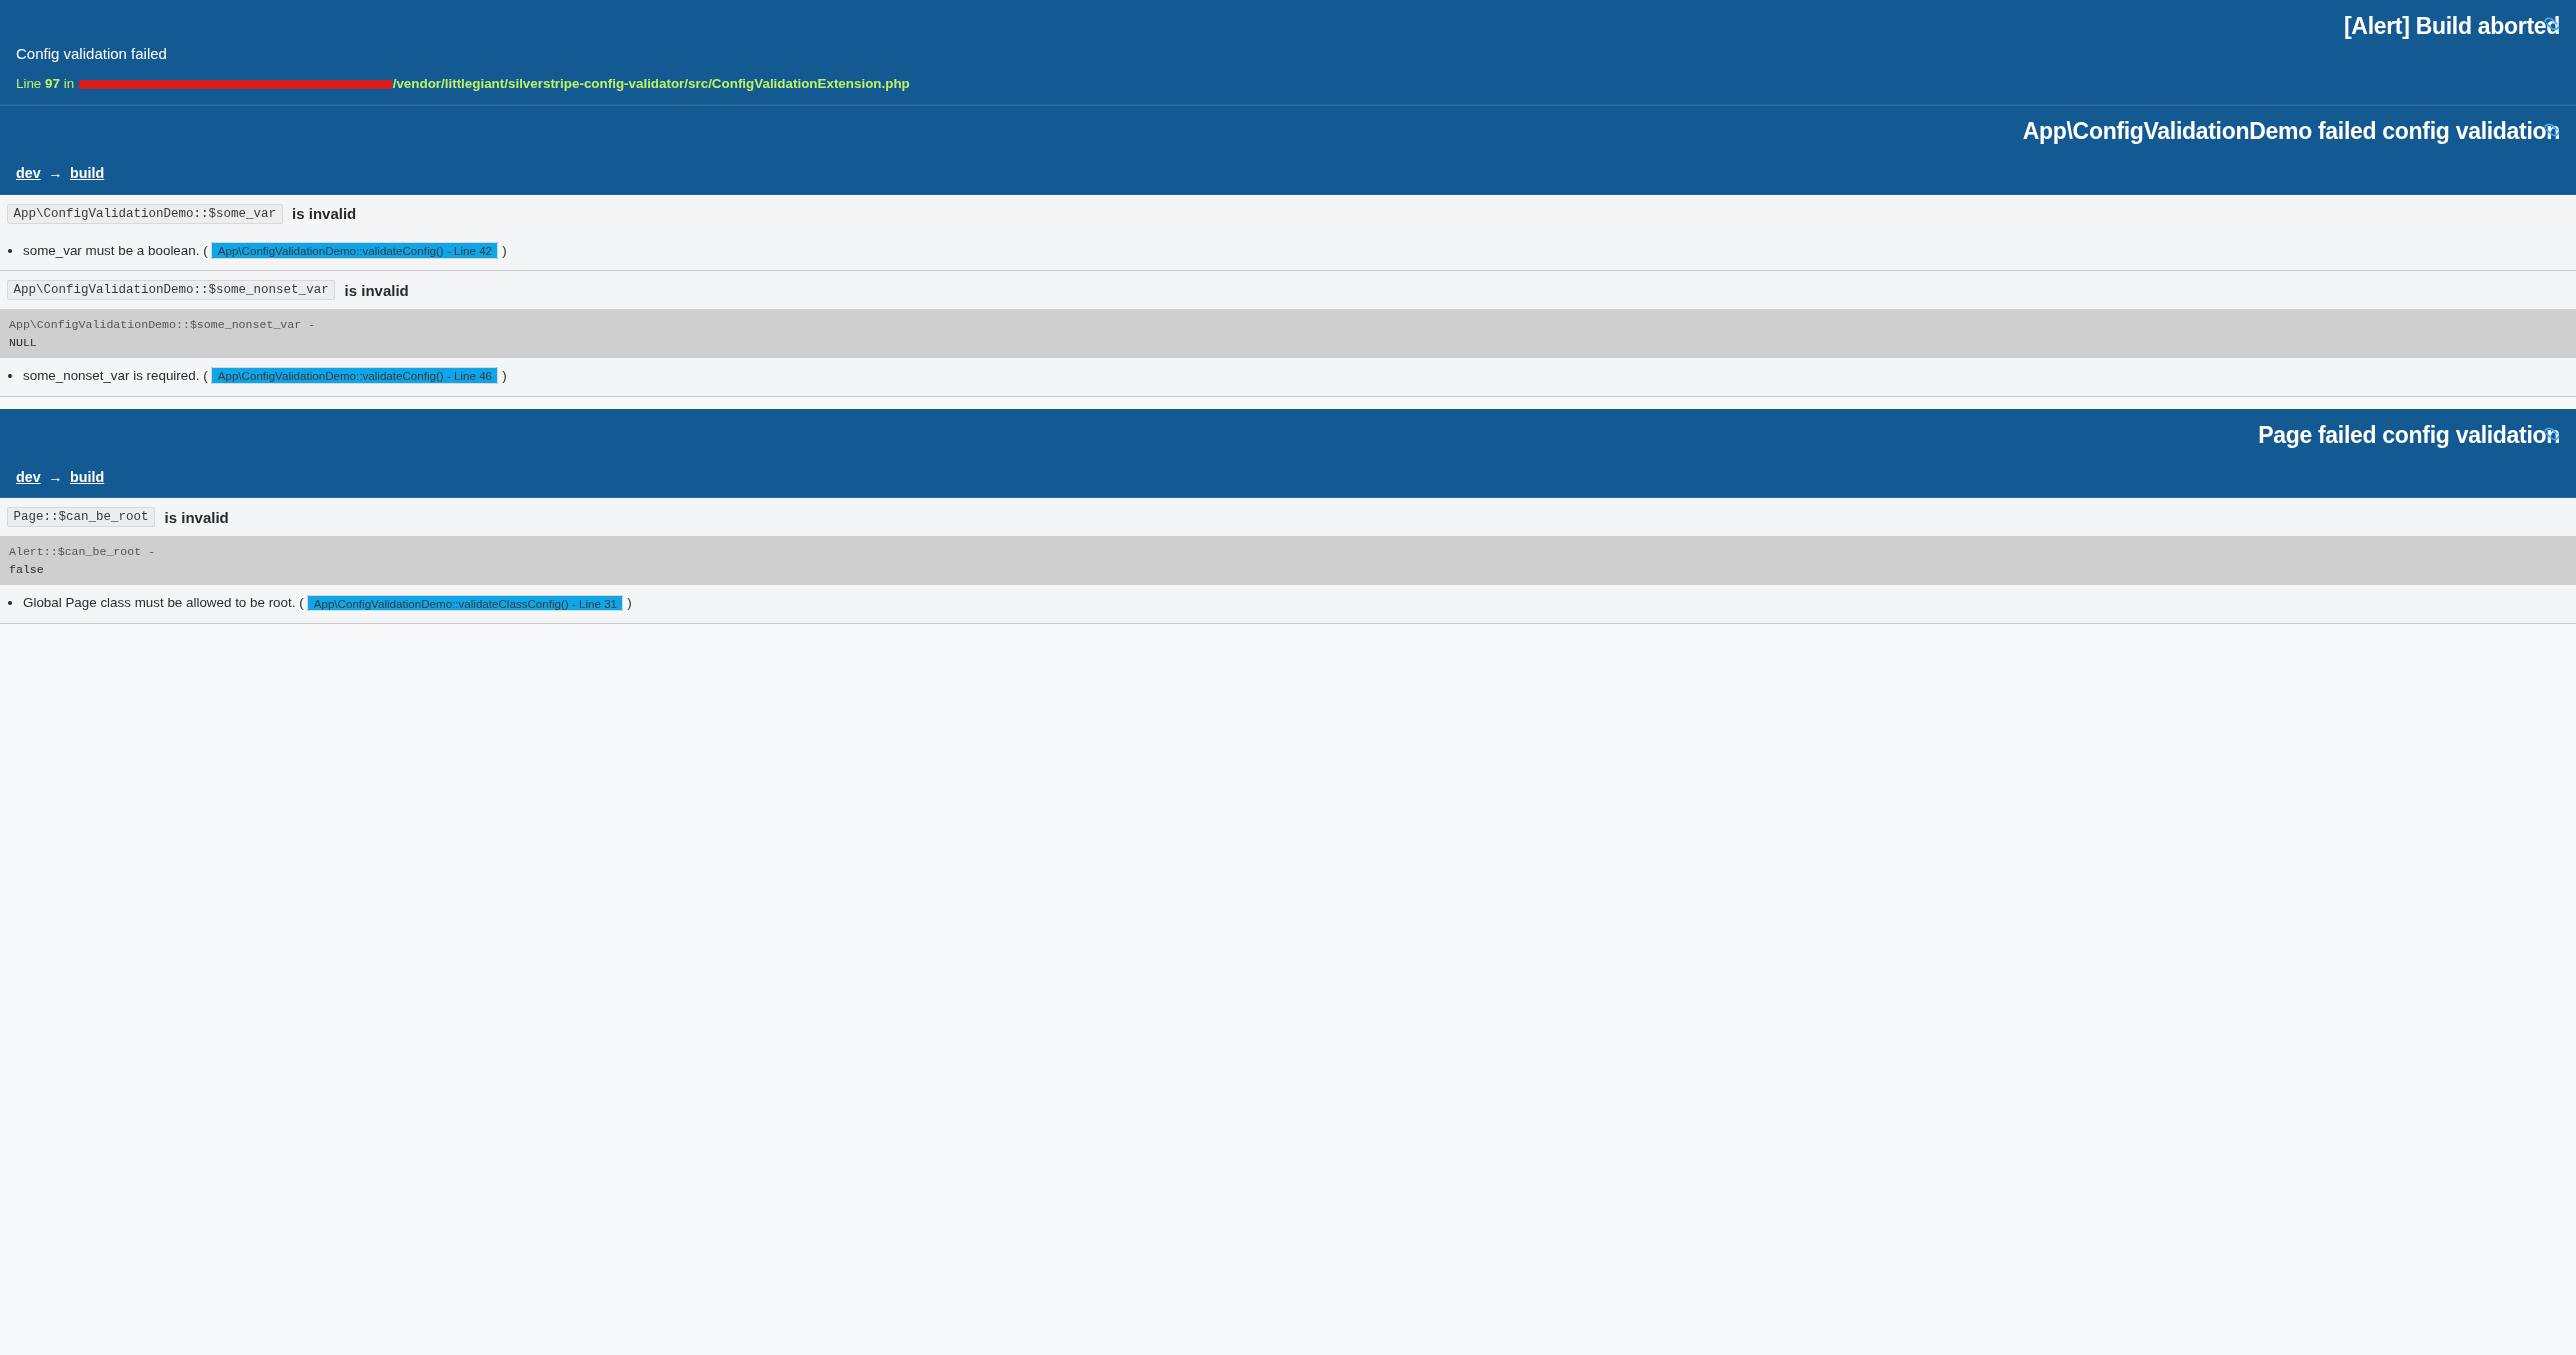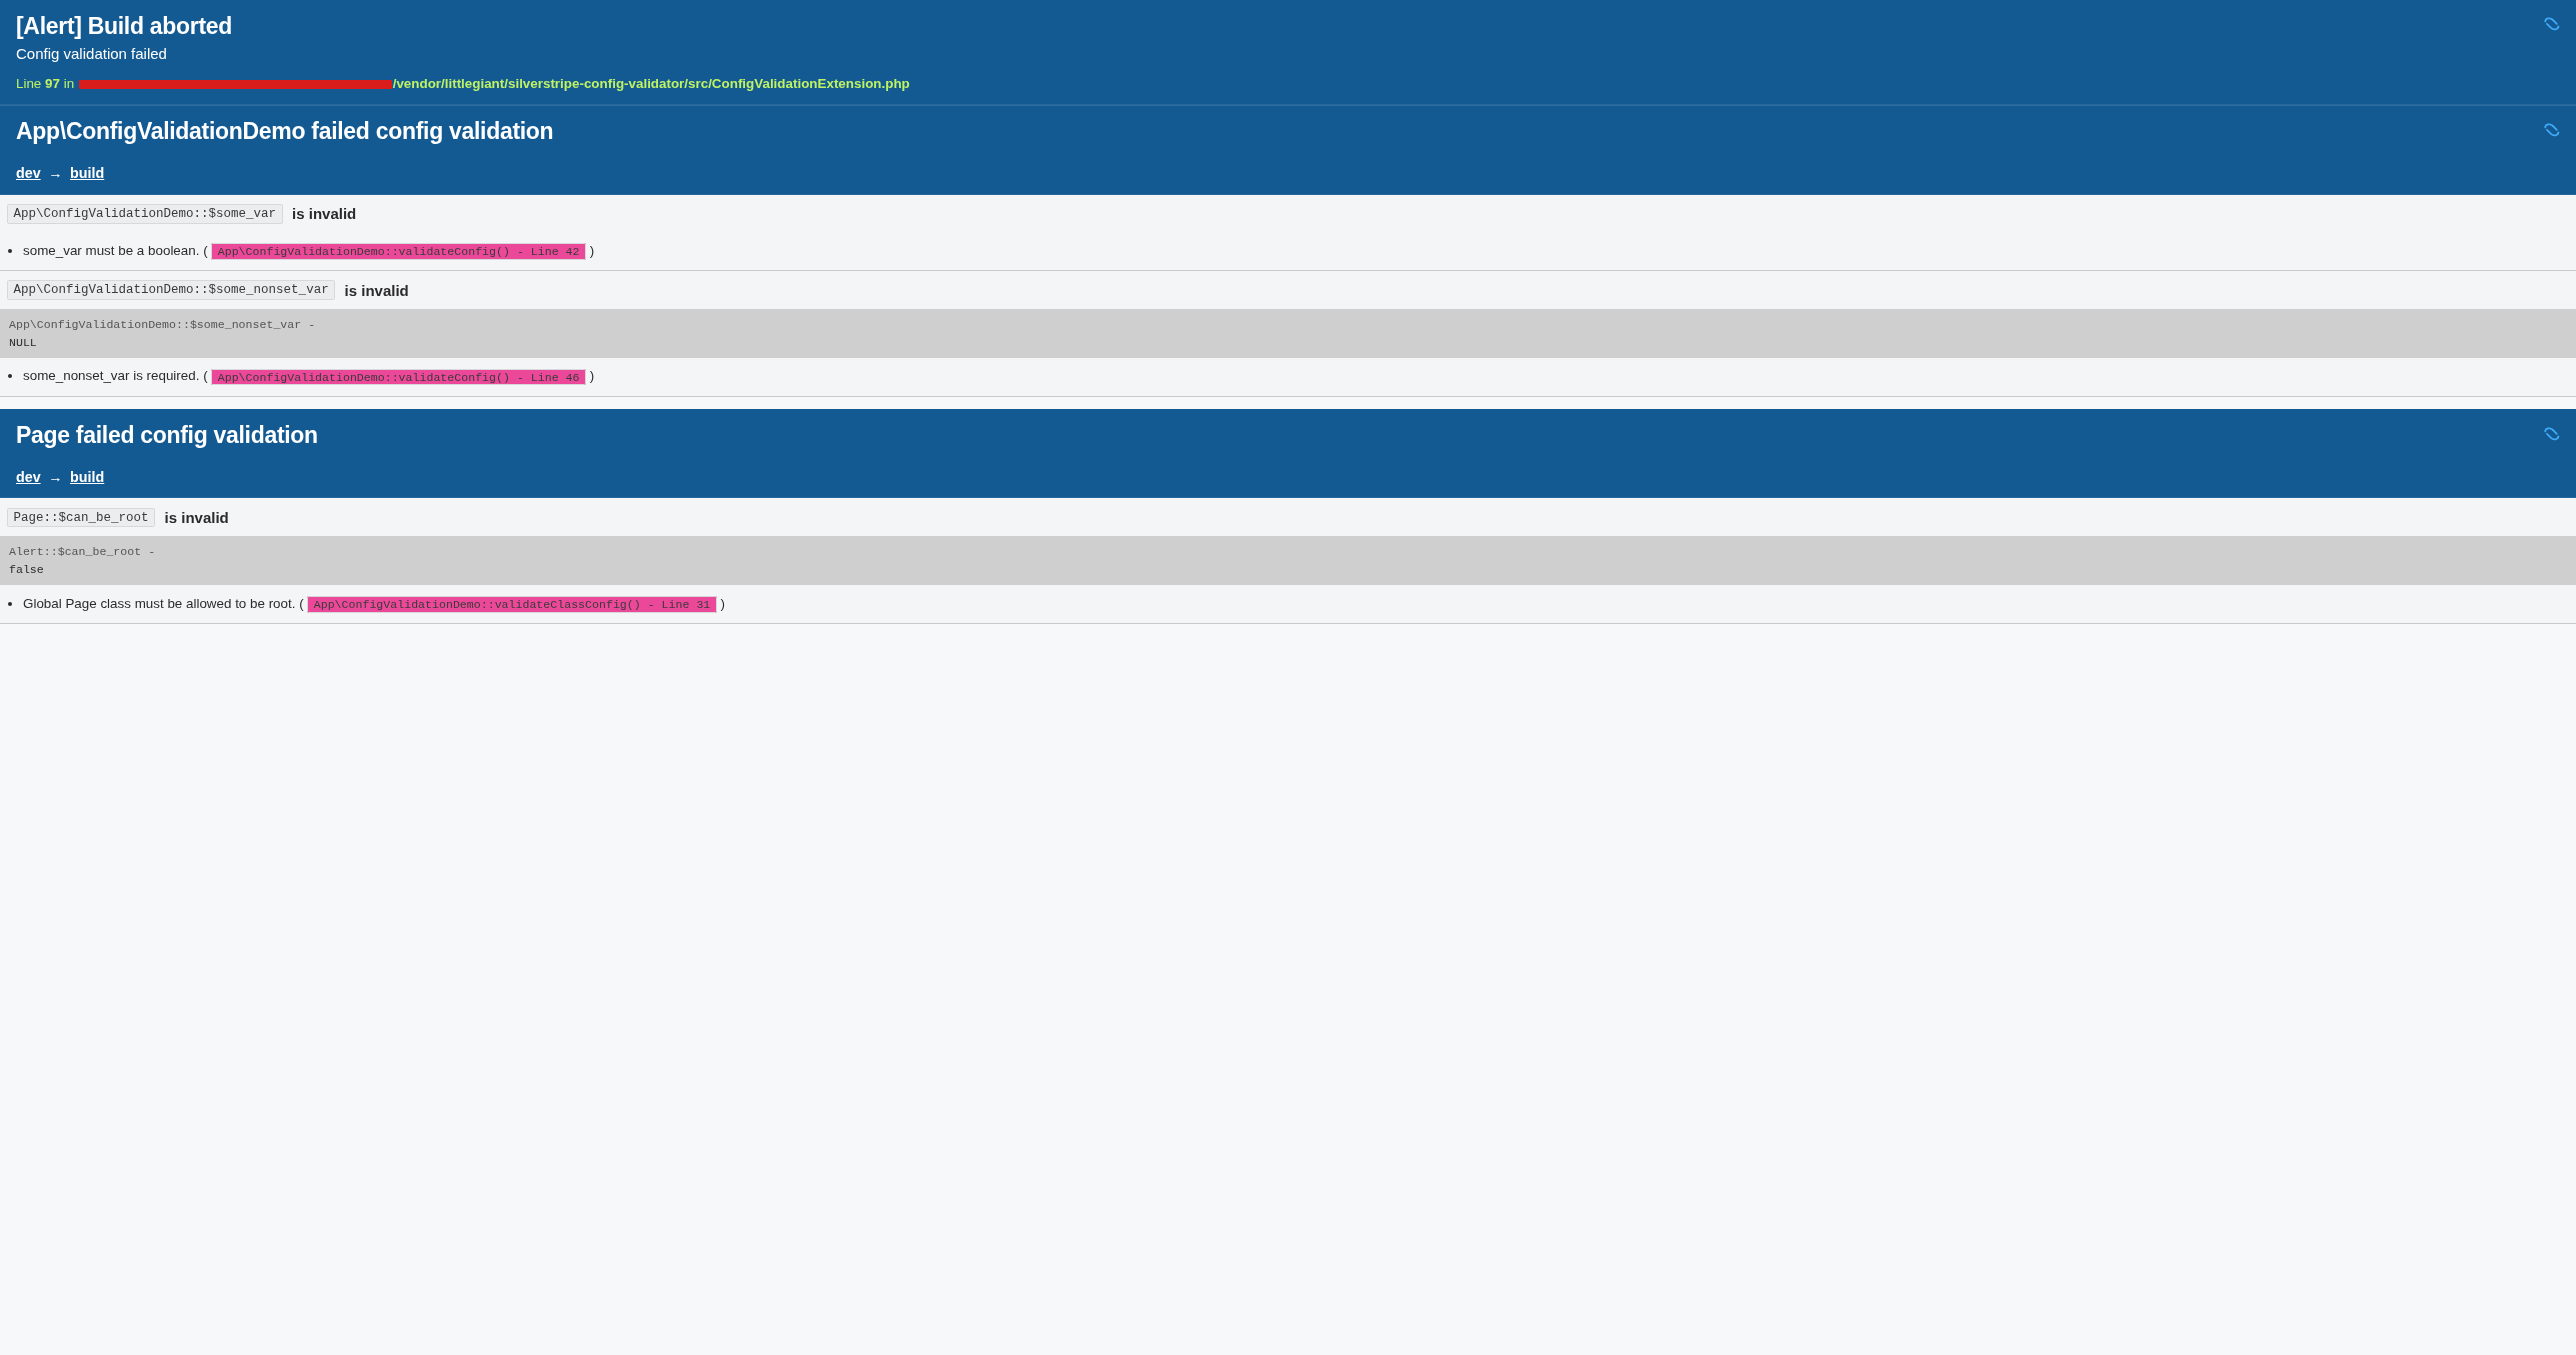--- a/index.html
+++ b/index.html
@@ -17,20 +17,21 @@
       border-bottom: 0.9px solid rgba(255,255,255,0.08);
     }
     .header-blue + .header-blue {
       border-top: 0.9px solid rgba(255,255,255,0.12);
     }
     .header-blue h1 {
       font-size: 23px;
       font-weight: 700;
       margin-bottom: 5.4px;
       letter-spacing: -0.3px;
+      text-align: right;
     }
     .header-blue .subtitle {
       font-size: 15px;
       margin-bottom: 14.3px;
       color: #fff;
     }
     .header-blue .line-info {
       font-size: 13.4px;
       color: #bef264;
     }
@@ -106,25 +107,25 @@
       list-style: disc;
       padding: 7.2px 7.2px 9px 23px;
       background: #f4f5f6;
     }
     ul.msgs li {
       font-size: 13.4px;
       color: #2b2b2b;
       line-height: 1.6;
     }
     ul.msgs li code {
-      background: #ec4899;
+      background: #0ea5e9;
       border: 0.9px solid #d7d8d9;
       padding: 0.9px 5.4px;
       border-radius: 1.8px;
-      font-family: Liberation Mono, monospace;
+      font-family: Liberation Sans, sans-serif;
       font-size: 11.6px;
       color: #3a3a3a;
     }
     .divider {
       border: none;
       border-top: 0.9px solid #c9c9c9;
       margin: 0;
     }
     .gap {
       height: 12.5px;

